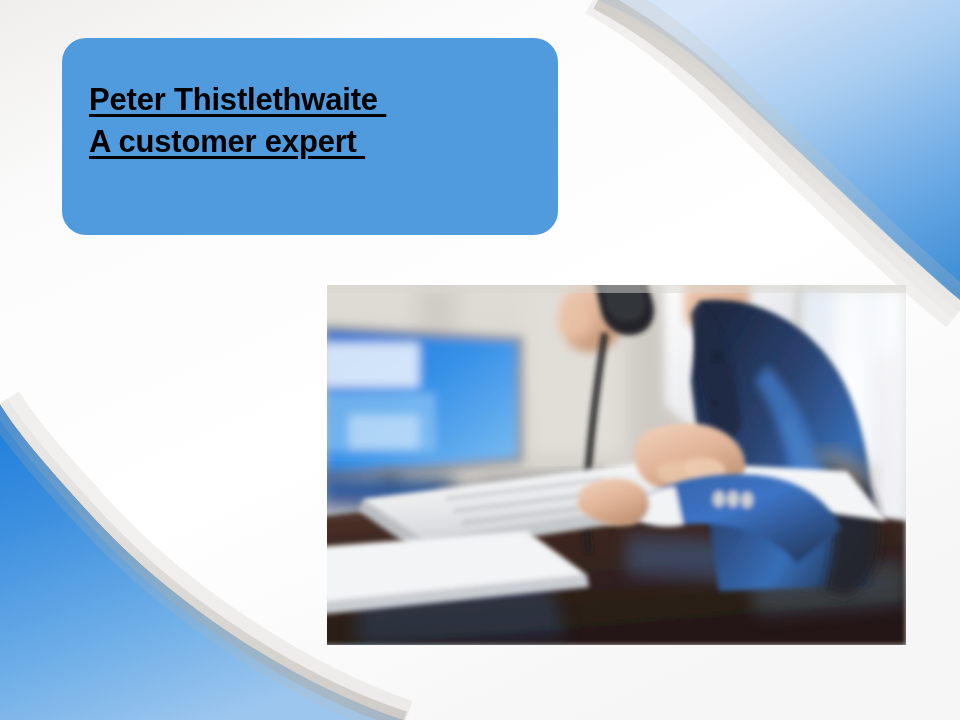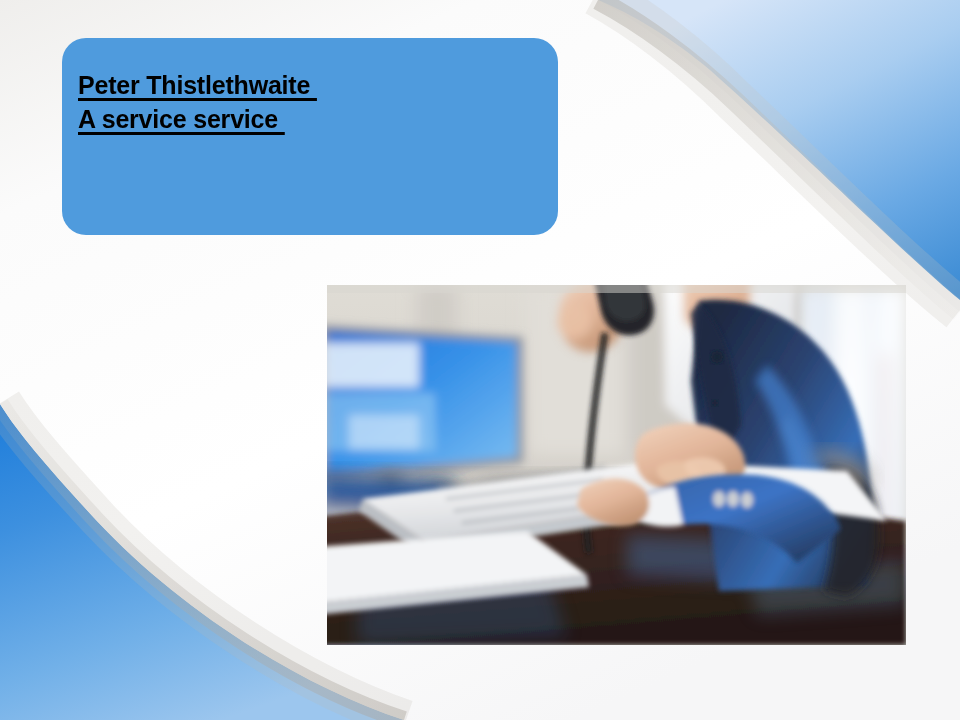--- a/index.html
+++ b/index.html
@@ -33,25 +33,25 @@
     left: 62px;
     top: 38px;
     width: 496px;
     height: 197px;
     background: #4f9bdd;
     border-radius: 24px;
     box-sizing: border-box;
     padding: 30px 26px 0 16px;
   }
   .title-text {
-    margin: 0;
+    margin: 11px;
     color: #000000;
     font-family: "Liberation Sans", sans-serif;
     font-weight: bold;
-    font-size: 25px;
+    font-size: 31px;
     line-height: 1.37;
     letter-spacing: -0.2px;
     white-space: pre-wrap;
   }
   .title-text .ul {
     text-decoration: underline;
     text-decoration-thickness: 3px;
     text-underline-offset: 4px;
   }
 
@@ -365,16 +365,16 @@
         <path d="M -10 262 L 200 246 L 260 290 L -10 318 Z" fill="#f3f4f6"></path>
         <path d="M -10 318 L 260 290 L 262 302 L -10 330 Z" fill="#c8ccd1"></path>
       </g>
 
       <rect x="0" y="0" width="579" height="360" fill="#ffffff" opacity="0.04"></rect>
       <rect x="0" y="0" width="579" height="8" fill="#d8d5cf" opacity="0.5"></rect>
     </svg>
   </div>
 
   <div class="title-card">
-    <p class="title-text"><span class="ul">Peter Thistlethwaite </span><br><span class="ul">A service service </span><br></p>
+    <p class="title-text"><span class="ul">Peter Thistlethwaite </span><br><span class="ul">A customer expert </span><br></p>
   </div>
 
 </div>
 
 </body></html>

